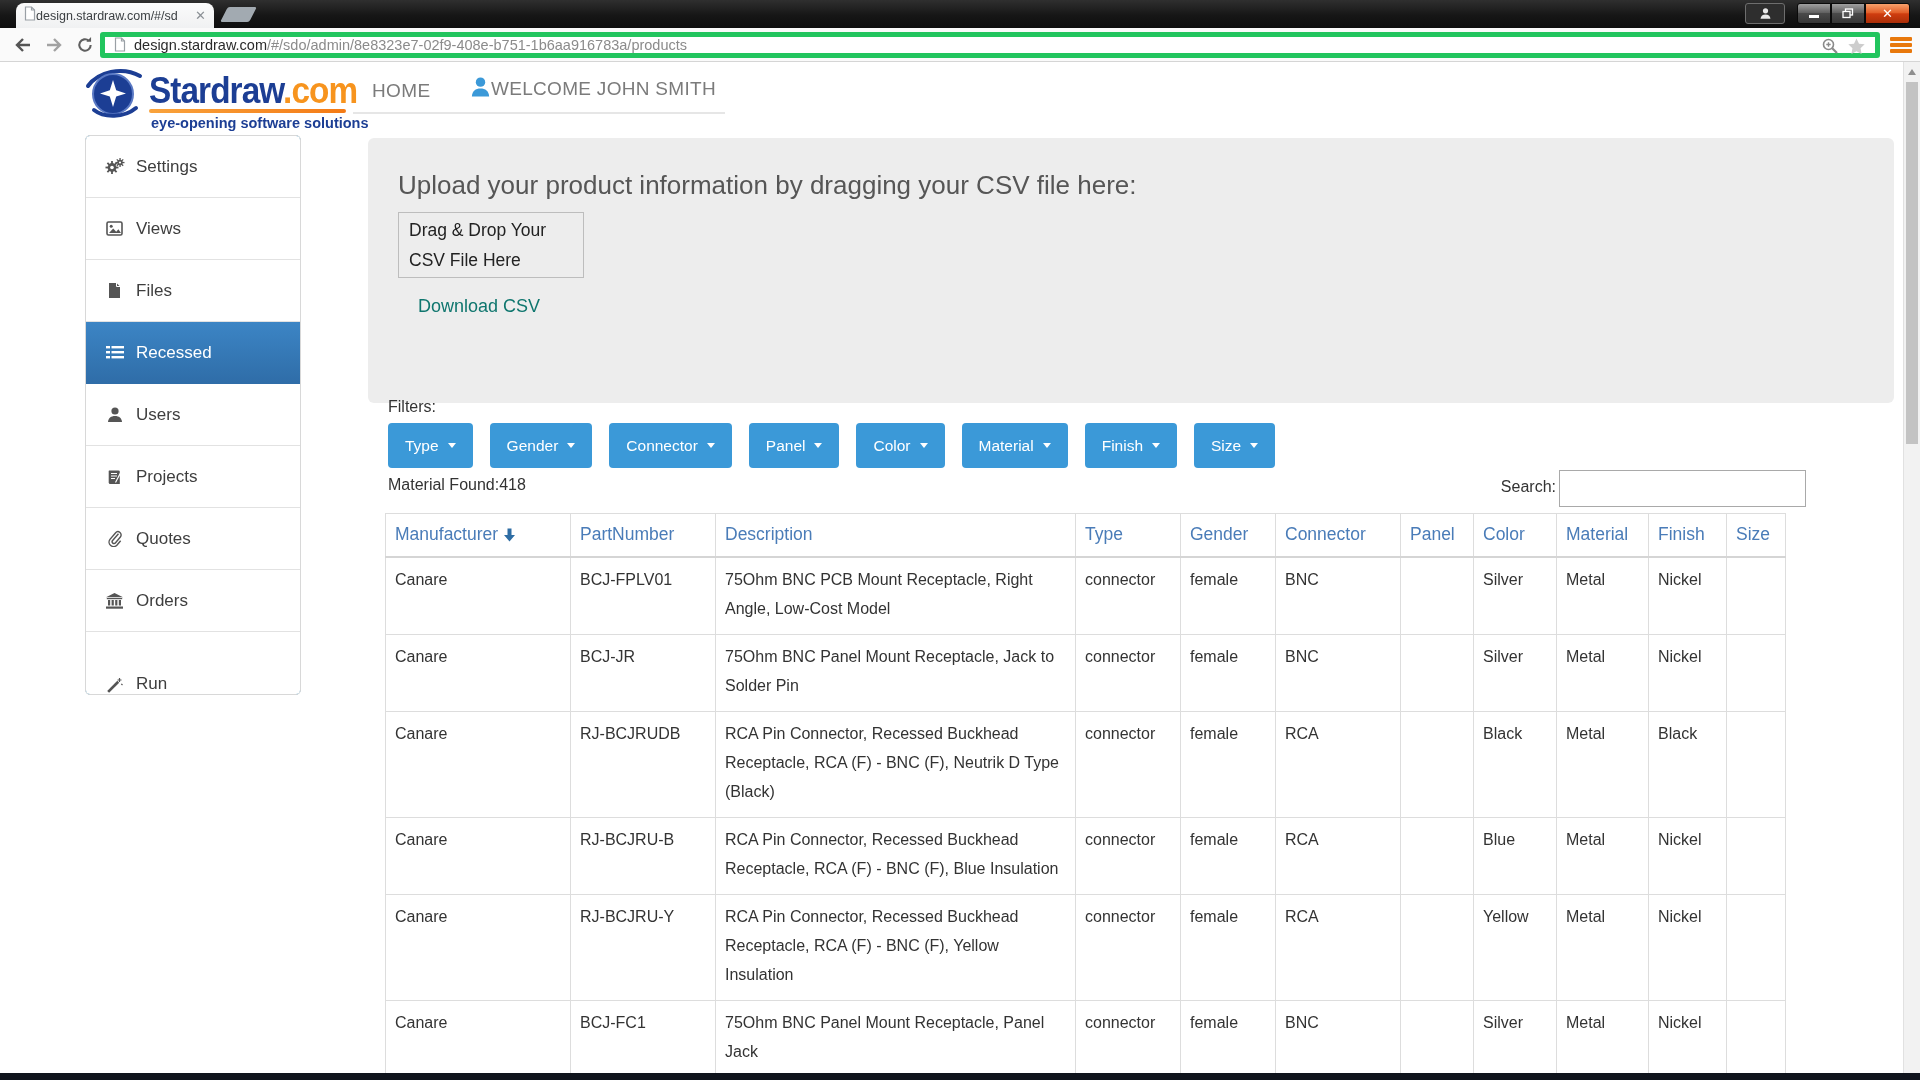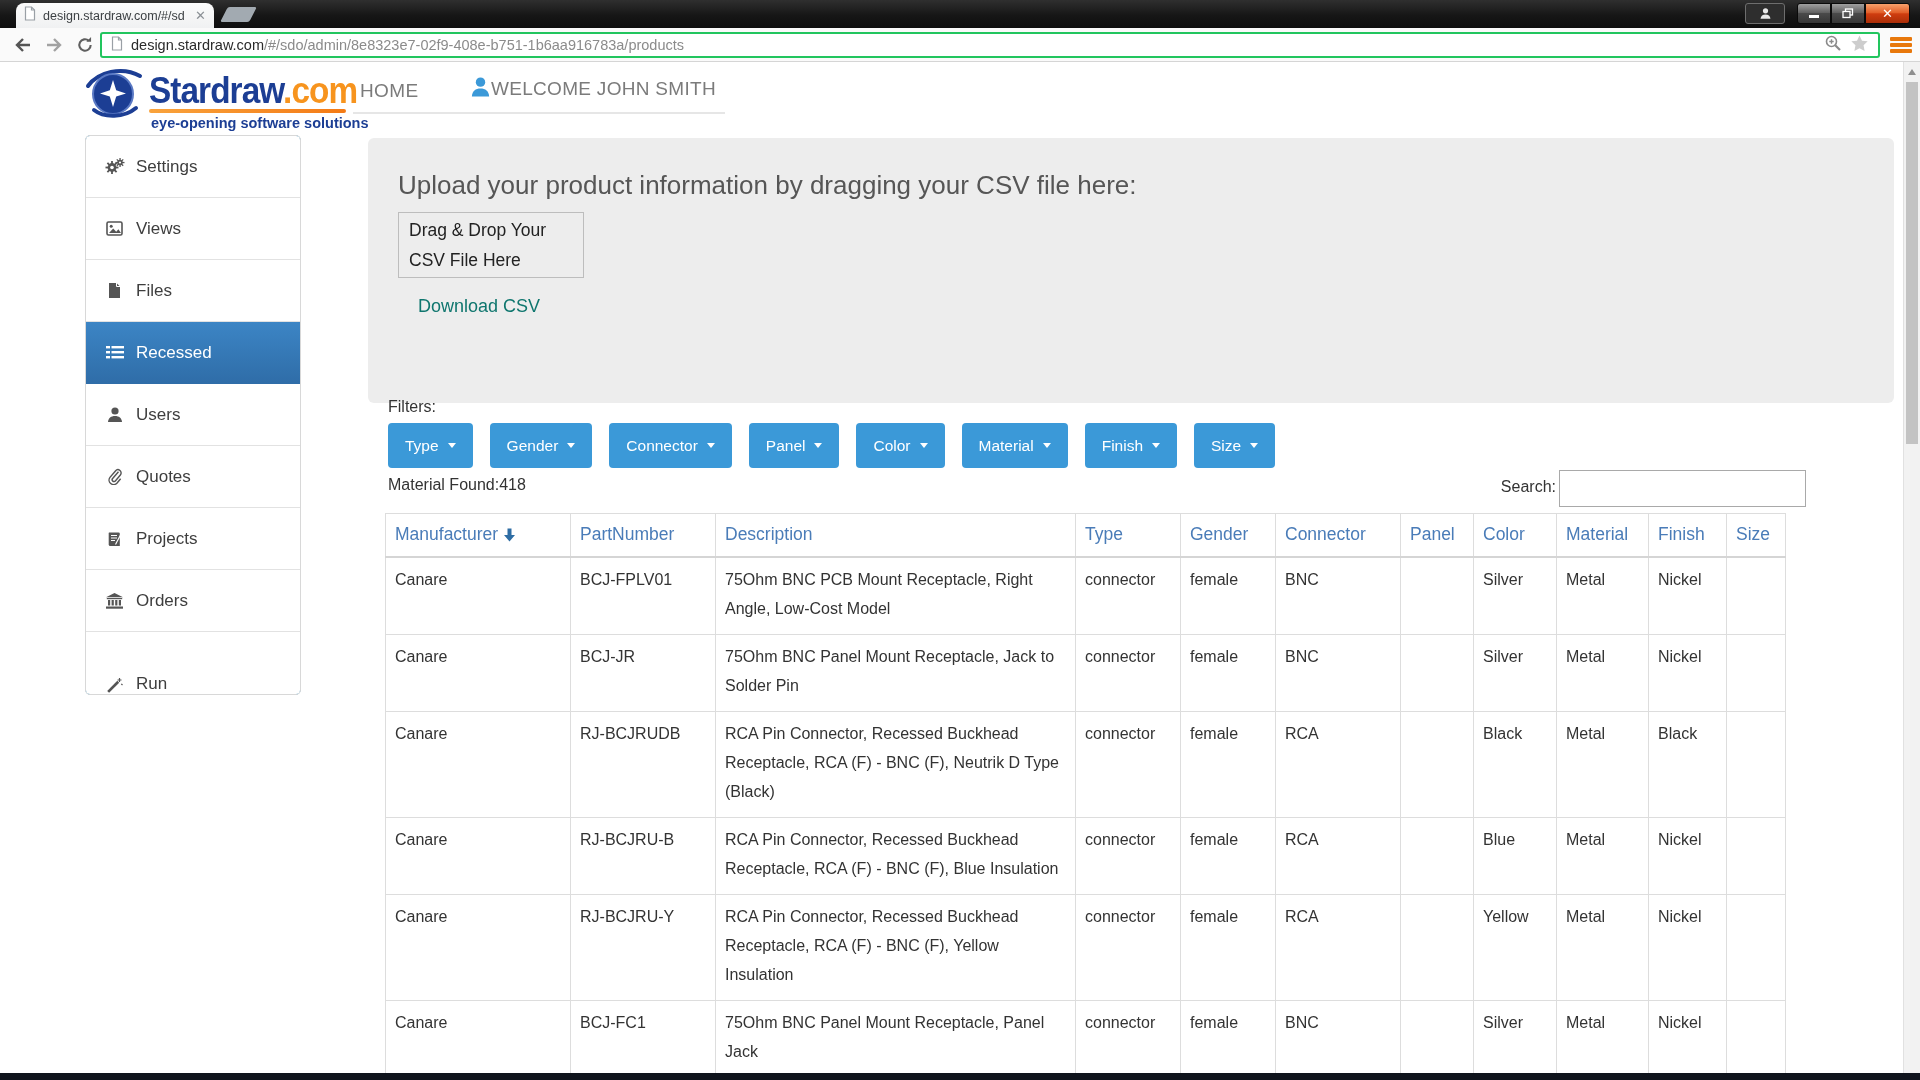--- a/index.html
+++ b/index.html
@@ -6,40 +6,40 @@
   html,body { background:#000; }
   #frame {
     position:relative; width:1920px; height:1080px; overflow:hidden;
     background:#fff; font-family:"Liberation Sans","DejaVu Sans",sans-serif;
   }
   
   .titlebar { position:absolute; left:0; top:0; right:0; height:28px;
     background:linear-gradient(180deg,#2f2f2f,#161616 55%,#0e0e0e); }
   .tab { position:absolute; left:16px; top:3px; width:198px; height:25px;
     background:linear-gradient(#fbfbfb,#f0f1f2); border-radius:8px 8px 0 0;
-    display:flex; align-items:center; gap:7px; padding:0 8px; }
+    display:flex; align-items:center; padding:0 8px; }
   .tab-title { flex:1; font-size:12.5px; color:#3c4043; white-space:nowrap; overflow:hidden; }
   .tab-close { color:#8b9095; font-size:13px; font-weight:bold; line-height:1; }
   .newtab { position:absolute; left:224px; top:7px; width:29px; height:15px;
     background:#a2aab1; transform:skewX(-27deg); border-radius:2px; }
   .winbtns { position:absolute; right:10px; top:3px; display:flex; align-items:flex-start; }
   .wb { height:21px; border:1px solid #0a0a0a; display:flex; align-items:center; justify-content:center; }
   .wb-profile { width:40px; background:#2e2e2e; border:1px solid #6e6e6e; border-radius:3px; margin-right:12px; }
   .wb-min,.wb-max { width:34px; background:linear-gradient(#a0a0a0,#626262 45%,#4a4a4a 50%,#363636); }
   .wb-min { border-radius:3px 0 0 3px; }
   .wb-close { width:45px; background:linear-gradient(#f7a06b,#e2602a 45%,#cf3d0f 52%,#aa2e08); border-radius:0 3px 3px 0; }
   .glyph-min { width:10px; height:3px; background:#fff; margin-top:6px; }
   .glyph-x { color:#fff; font-size:13px; font-weight:bold; line-height:1; }
   
   .toolbar { position:absolute; left:0; top:28px; right:0; height:34px;
     background:#fafafa; border-bottom:1px solid #d5d5d5; }
   .navico { position:absolute; top:7px; }
   .urlbar { position:absolute; left:100px; right:40px; top:4px; height:26px;
-    background:#fff; border:2px solid #22c55e; border-radius:3px;
-    display:flex; align-items:center; gap:8px; padding:0 9px; }
+    background:#fff; border:5px solid #22c55e; border-radius:3px;
+    display:flex; gap:8px; padding:0 9px; }
   .url { flex:1; font-size:14.5px; white-space:nowrap; overflow:hidden; }
   .url .dom { color:#2b2b2b; }
   .url .path { color:#8b8b8b; }
   .menu-btn { position:absolute; right:8px; top:7px; width:22px; height:20px;
     display:flex; flex-direction:column; justify-content:center; gap:2.5px; }
   .menu-btn i { display:block; height:3.4px; background:#e8780c; border-radius:1px; }
   
   .page { position:absolute; left:0; top:62px; right:0; bottom:7px; background:#fff; overflow:hidden; }
   .bottom-strip { position:absolute; left:0; right:0; bottom:0; height:7px; background:#10141d; }
   
@@ -49,21 +49,21 @@
     border-left:4.5px solid transparent; border-right:4.5px solid transparent; border-bottom:6px solid #8f8f8f; }
   .sb-thumb { position:absolute; top:20px; left:2px; width:12px; height:362px; background:#c3c3c3; }
   
   .logo-globe { position:absolute; left:84px; top:2px; }
   .brand { position:absolute; left:149px; top:8px; font-size:37px; font-weight:bold;
     letter-spacing:-1px; transform:scaleX(.9); transform-origin:left; white-space:nowrap; }
   .brand .b1 { color:#1c3e94; } .brand .b2 { color:#f7941e; }
   .brand-underline { position:absolute; left:149px; top:47px; width:197px; height:4px;
     background:linear-gradient(90deg,#f9a33c,#f47b16); border-radius:2px; }
   .tagline { position:absolute; left:151px; top:53px; font-size:14.5px; font-weight:bold; color:#1c3e94; }
-  .nav-home { position:absolute; left:360px; top:18px; font-size:19px; color:#7b7b7b; letter-spacing:.4px; }
+  .nav-home { position:absolute; left:372px; top:18px; font-size:19px; color:#7b7b7b; letter-spacing:.4px; }
   .nav-welcome { position:absolute; left:470px; top:14px; display:flex; align-items:center; gap:0;
     font-size:19px; color:#7b7b7b; letter-spacing:.3px; }
   .nav-divider { position:absolute; left:353px; top:50px; width:372px; height:2px; background:#e6e6e6; }
   
   .sidebar { position:absolute; left:85px; top:73px; width:216px;
     background:#0369a1; border:1px solid #d8d8d8; border-radius:5px; }
   .side-item { height:62px; display:flex; align-items:center; gap:11px; padding-left:18px;
     font-size:17px; color:#3e3e3e; border-bottom:1px solid #e2e2e2; background:#fff; }
   .side-item:first-child { border-radius:4px 4px 0 0; }
   .side-item:last-child { border-bottom:none; border-radius:0 0 4px 4px;align-items:flex-end; }
@@ -274,35 +274,35 @@
               <g fill="#555">
                 <circle cx="8" cy="5" r="3.6"></circle>
                 <path d="M1 16c.3-4 3-6 7-6s6.7 2 7 6z"></path>
               </g>
             </svg>
         </span>
         <span>Users</span>
       </div>
       <div class="side-item">
         <span class="side-ico">
-          <svg width="17" height="17" viewBox="0 0 18 18">
-              <path d="M13.2 4 7 11.2a1.9 1.9 0 0 0 2.9 2.5l5.3-6.2A3.4 3.4 0 0 0 10 3.1L4.2 9.9a4.8 4.8 0 0 0 7.3 6.2l4-4.7" fill="none" stroke="#555" stroke-width="1.5"></path>
-            </svg>
-        </span>
-        <span>Quotes</span>
-      </div>
-      <div class="side-item">
-        <span class="side-ico">
           <svg width="17" height="16" viewBox="0 0 17 16">
               <path d="M3 1.5h9.5a1.3 1.3 0 0 1 1.3 1.3V15H4.3A1.6 1.6 0 0 1 2.7 13.4V2z" fill="#555"></path>
               <path d="M5 4.5h6M5 7h6M5 9.5h4" stroke="#fff" stroke-width="1"></path>
               <path d="M15.8 1.5 9.5 13.5" stroke="#fff" stroke-width="1.2"></path>
             </svg>
         </span>
         <span>Projects</span>
+      </div>
+      <div class="side-item">
+        <span class="side-ico">
+          <svg width="17" height="17" viewBox="0 0 18 18">
+              <path d="M13.2 4 7 11.2a1.9 1.9 0 0 0 2.9 2.5l5.3-6.2A3.4 3.4 0 0 0 10 3.1L4.2 9.9a4.8 4.8 0 0 0 7.3 6.2l4-4.7" fill="none" stroke="#555" stroke-width="1.5"></path>
+            </svg>
+        </span>
+        <span>Quotes</span>
       </div>
       <div class="side-item">
         <span class="side-ico">
           <svg width="17" height="16" viewBox="0 0 17 16">
               <g fill="#555">
                 <path d="M8.5 0 17 4.2H0z"></path>
                 <rect x="0.8" y="5" width="15.4" height="1.2"></rect>
                 <rect x="2" y="7" width="2.2" height="5.5"></rect>
                 <rect x="5.6" y="7" width="2.2" height="5.5"></rect>
                 <rect x="9.2" y="7" width="2.2" height="5.5"></rect>

